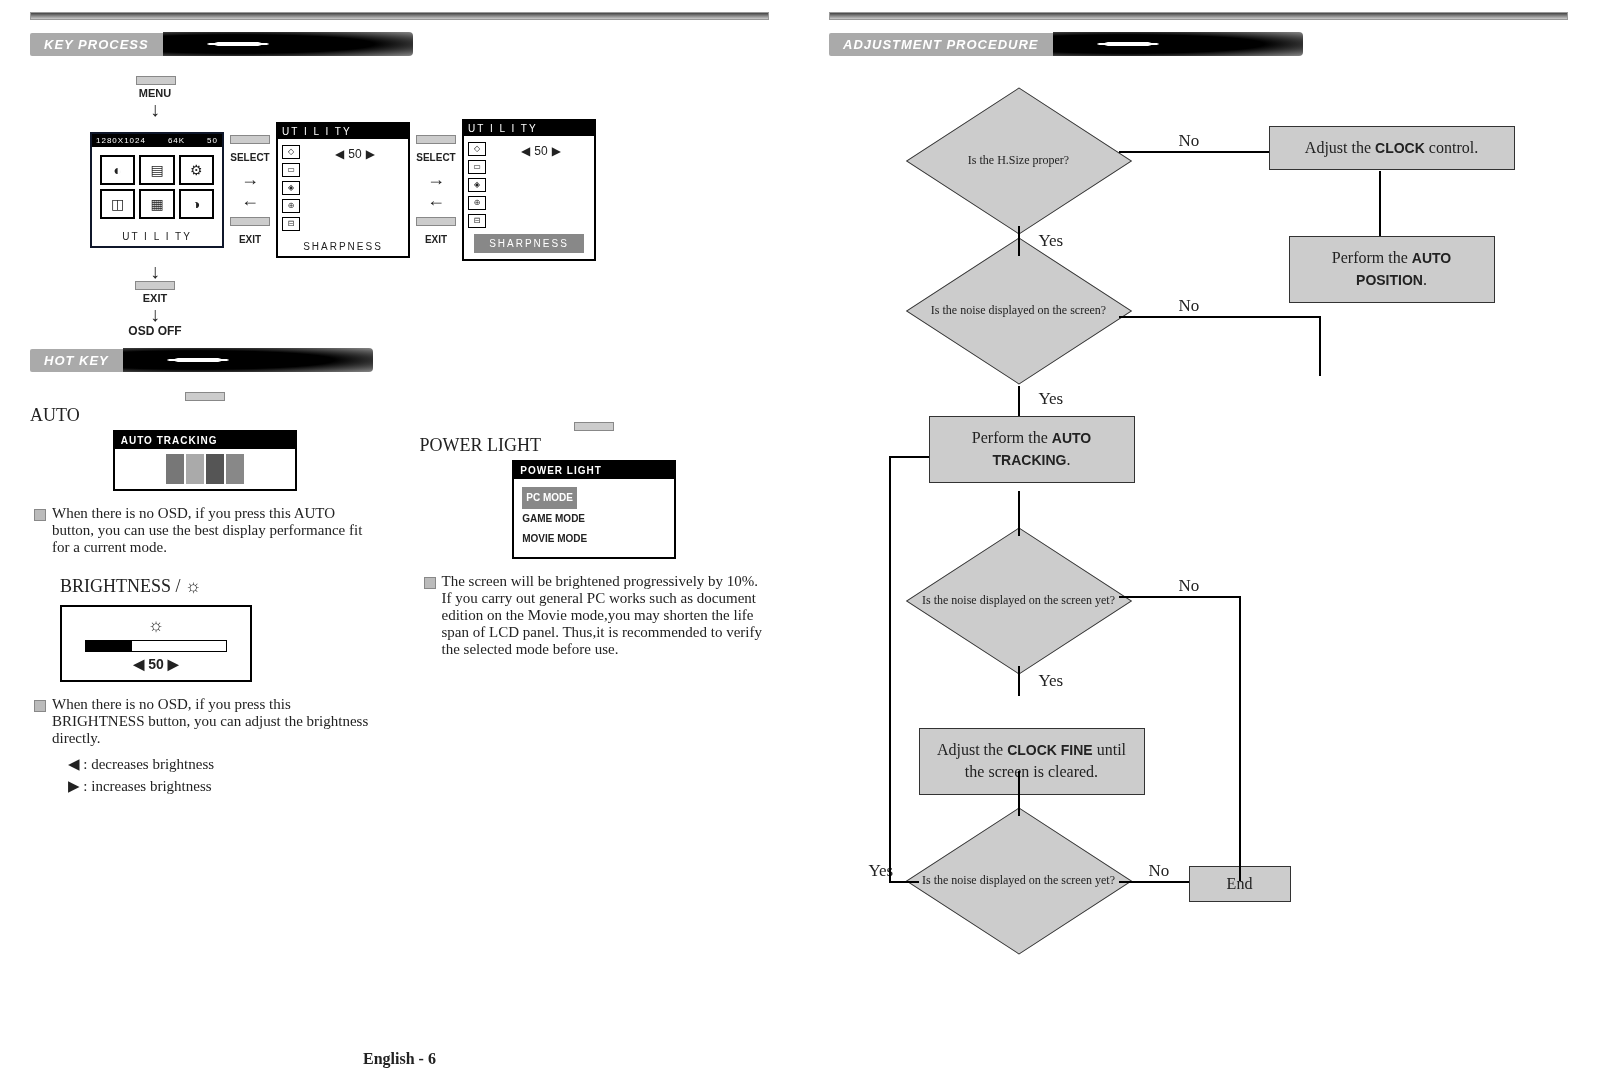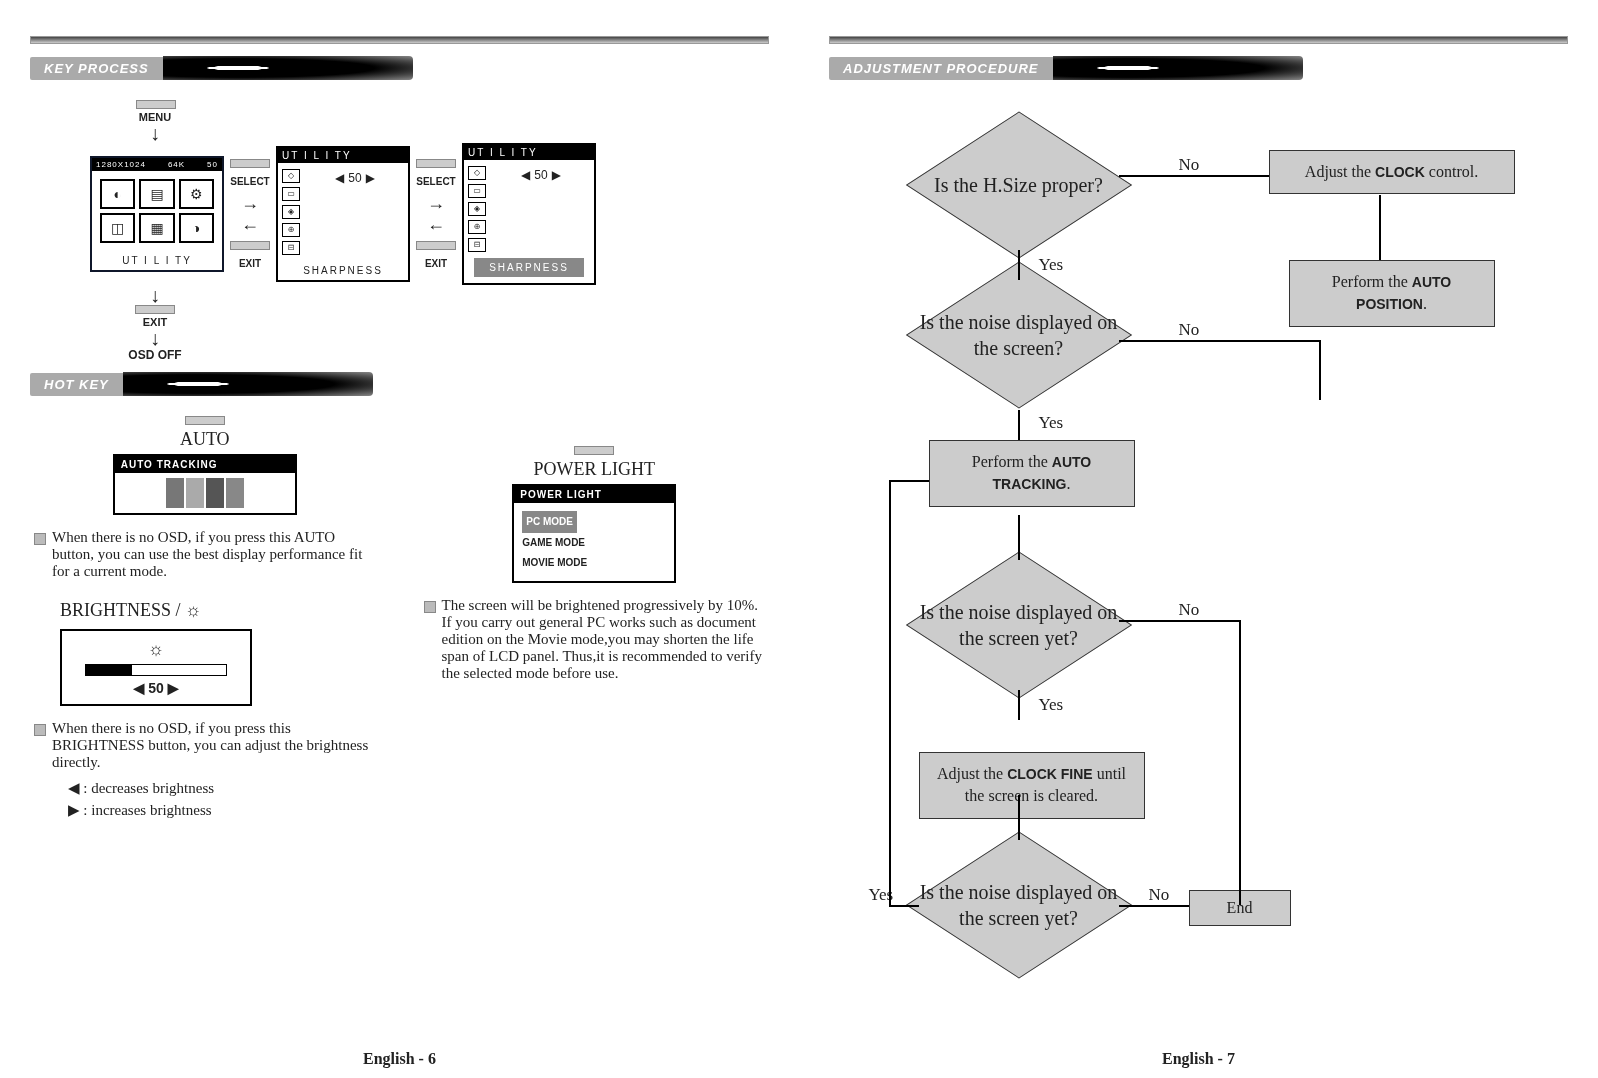--- a/index.html
+++ b/index.html
@@ -1,17 +1,17 @@
 <!DOCTYPE html>
 <html><head>
 <meta charset="utf-8">
 <style>
 html,body{margin:0;padding:0;font-family:"Times New Roman",serif;color:#222;background:#fff}
 .page-wrap{width:1598px;height:1078px;display:flex;position:relative}
-.page{width:50%;padding:36px 30px;box-sizing:border-box;position:relative}
+.page{width:50%;padding:12px 30px;box-sizing:border-box;position:relative}
 .top-rule{height:6px;background:linear-gradient(#444,#ccc);margin-bottom:12px;border:1px solid #999}
 .section-bar{display:flex;align-items:center;margin:10px 0 20px 0}
 .section-bar .tab{background:#aaa;color:#fff;font-family:Arial,sans-serif;font-style:italic;font-weight:bold;letter-spacing:1px;padding:4px 14px;font-size:13px;border-radius:2px 0 0 2px}
 .section-bar .flare{flex:0 0 250px;height:24px;background:radial-gradient(ellipse at 30% 50%,#fff 0%,#fff 12%,#000 13%,#000 55%,#888 100%);border-radius:0 4px 4px 0}
 .small-label{font-family:Arial,sans-serif;font-size:11px;font-weight:bold;text-align:center}
 .tiny-btn{width:38px;height:7px;background:#ccc;border:1px solid #888;margin:0 auto 2px auto}
 .arrow-down{font-size:20px;text-align:center;line-height:12px;margin:4px 0}
 .osd-box{border:2px solid #0f172a;width:130px;font-family:Arial,sans-serif;font-size:10px}
 .osd-box .hdr{background:#000;color:#fff;display:flex;justify-content:space-between;padding:2px 4px;font-size:8px;letter-spacing:1px}
 .osd-box .grid{display:grid;grid-template-columns:repeat(3,1fr);gap:4px;padding:8px}
@@ -23,40 +23,40 @@
 .osd-util .lefticons{width:24px;display:flex;flex-direction:column;gap:4px}
 .osd-util .lefticons span{width:16px;height:12px;border:1px solid #000;font-size:8px;text-align:center;line-height:12px}
 .osd-util .val{flex:1;display:flex;align-items:flex-start;justify-content:center;gap:4px;font-size:12px;padding-top:2px}
 .osd-util .ftr2{text-align:center;padding:4px;letter-spacing:2px;font-size:10px}
 .osd-util .ftr2.sel{background:#888;color:#fff;margin:0 10px 6px 10px}
 .flow-row{display:flex;align-items:center;gap:6px;margin-left:60px}
 .between{display:flex;flex-direction:column;align-items:center;gap:6px;font-family:Arial,sans-serif;font-size:10px;font-weight:bold}
 .between .arrR{font-size:18px}
 .hot-row{display:flex;gap:40px;margin-top:10px}
 .hot-col{flex:1}
-.hot-title{font-family:"Times New Roman",serif;font-size:18px;text-align:center;margin:4px 0}
+.hot-title{font-family:"Times New Roman",serif;font-size:18px;margin:4px 0}
 .osd-small{border:2px solid #000;width:180px;margin:0 auto;font-family:Arial,sans-serif}
 .osd-small .blackbar{background:#000;color:#fff;font-size:10px;font-weight:bold;letter-spacing:1px;padding:3px 6px}
 .osd-small .body{height:40px;display:flex;align-items:center;justify-content:center;gap:2px}
 .osd-small .body span{width:18px;height:30px}
 .pl-body{padding:8px;font-size:10px;font-weight:bold;font-family:Arial,sans-serif;line-height:2}
 .pl-body .selmode{background:#888;color:#fff;padding:1px 4px;display:inline-block}
 .desc{font-size:15px;margin:14px 4px 0 4px;display:flex;gap:6px}
 .desc .blt{width:10px;height:10px;background:#bbb;border:1px solid #888;margin-top:4px;flex-shrink:0}
 .bright-box{border:2px solid #000;width:180px;margin:8px 0 0 30px;font-family:Arial,sans-serif;text-align:center;padding:8px 4px}
 .bright-box .sun{font-size:18px}
 .bright-box .bar{height:10px;width:140px;margin:4px auto;background:linear-gradient(90deg,#000 0%,#000 33%,#fff 33%,#fff 100%);border:1px solid #000}
 .bright-box .val2{font-size:14px;font-weight:bold}
 .arrlist{margin:8px 0 0 30px;font-size:15px}
 .arrlist div{margin:4px 8px}
 .pgnum{position:absolute;bottom:10px;width:100%;text-align:center;font-weight:bold;font-family:"Times New Roman",serif;font-size:16px;left:0}
 .flow{position:relative;margin:40px auto 0 auto;width:700px;font-family:"Times New Roman",serif;font-size:16px}
 .diamond-wrap{position:absolute;width:200px;height:130px;display:flex;align-items:center;justify-content:center;text-align:center}
 .diamond-wrap .dshape{position:absolute;width:130px;height:130px;background:#ccc;border:1px solid #333;transform:rotate(45deg) skew(-12deg,-12deg)}
-.diamond-wrap .dtxt{position:relative;z-index:2;font-size:20px;line-height:1.3}
+.diamond-wrap .dtxt{position:relative;z-index:2;font-size:12px;line-height:1.3}
 .rectbox{position:absolute;background:#ccc;border:1px solid #333;padding:10px 12px;text-align:center;font-size:16px;line-height:1.4}
 .fl-label{position:absolute;font-size:17px}
 .fl-line{position:absolute;background:#000}
 .bold{font-weight:bold;font-family:Arial,sans-serif;font-size:14px}
 </style>
 </head>
 <body>
 
 <div class="page-wrap">
 
@@ -259,15 +259,14 @@
   <div class="fl-line" style="left:470px;top:220px;width:2px;height:60px"></div>
   <div class="fl-line" style="left:60px;top:785px;width:2px;height:-1px"></div>
 
   <div class="fl-line" style="left:40px;top:360px;width:2px;height:425px"></div>
   <div class="fl-line" style="left:40px;top:360px;width:40px;height:2px"></div>
   <div class="fl-line" style="left:40px;top:785px;width:30px;height:2px"></div>
 
   <div class="fl-line" style="left:390px;top:500px;width:2px;height:285px"></div>
  </div>
 
- <div class="pgnum">English - 7</div>
 </div>
 </div>
 
 </body></html>

